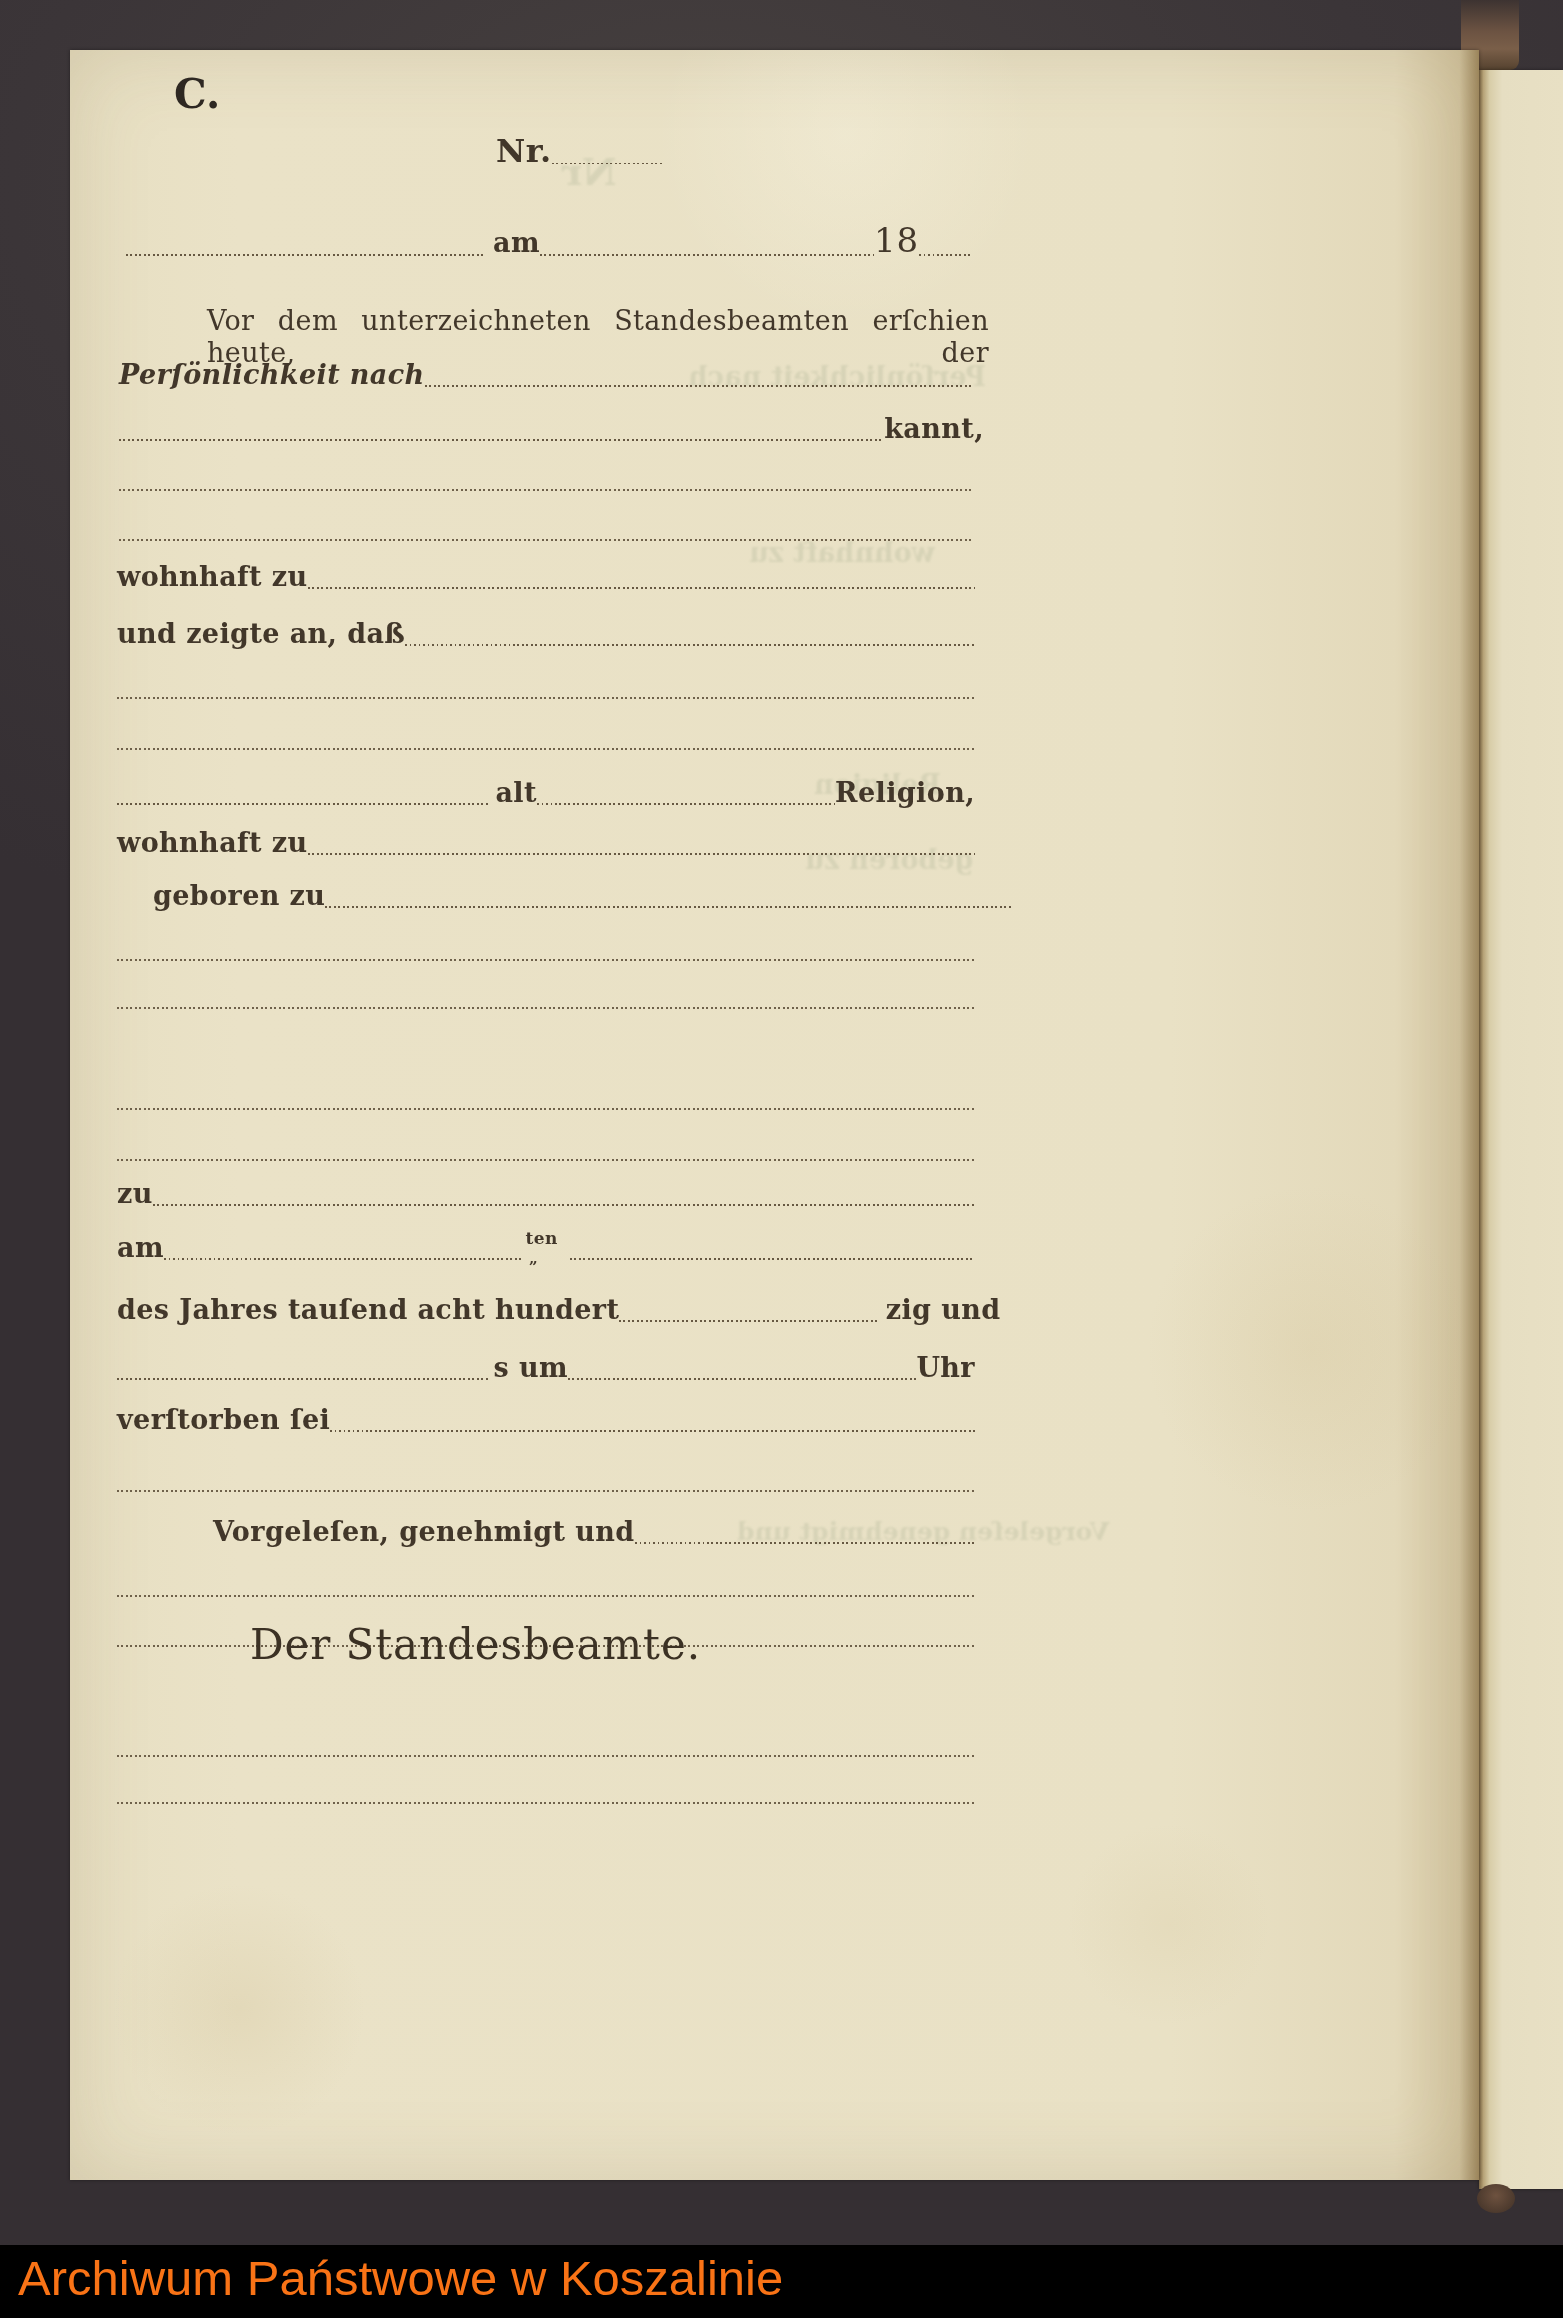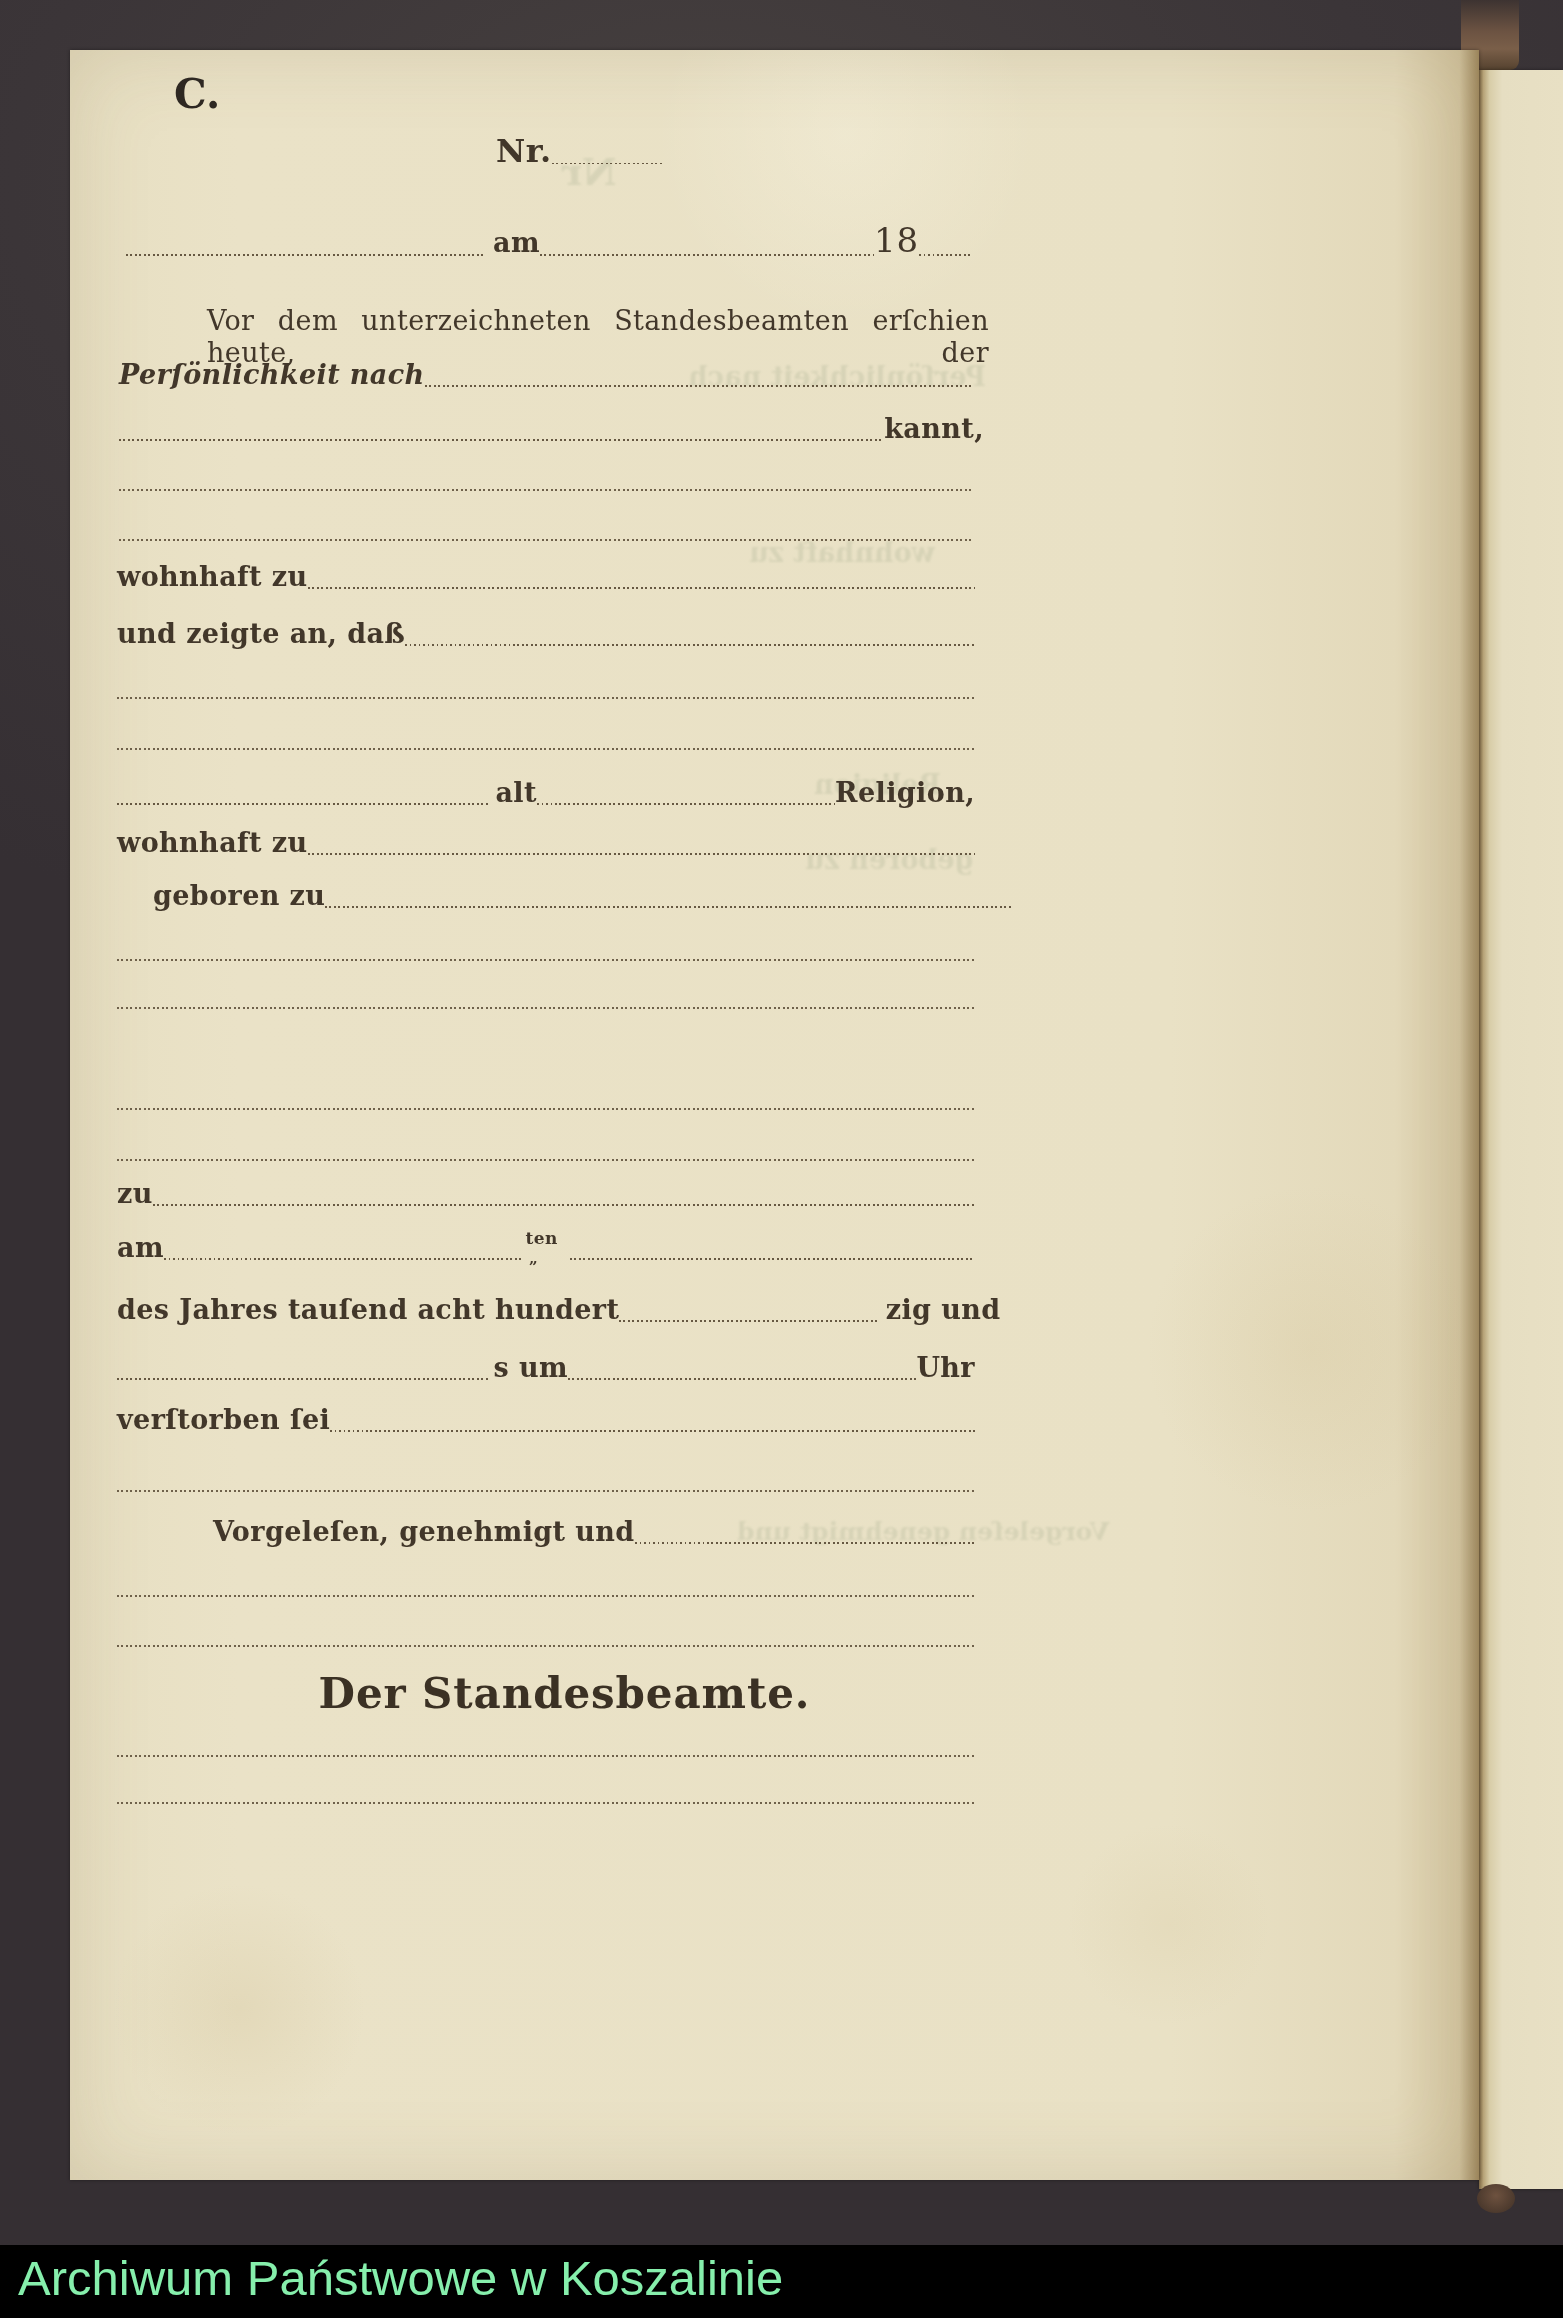--- a/index.html
+++ b/index.html
@@ -20,41 +20,41 @@
     background:linear-gradient(90deg,#7e6844 0px,#b7a378 4.5px,#d8cda8 10.8px,#e6dec2 23.4px,#e8e0c4 100%);
     box-shadow:0 0 3.6px rgba(0,0,0,.4);}
   .binding-top{position:absolute;left:1461px;top:0;width:58px;height:70px;
     background:linear-gradient(180deg,#3d3331 0%,#6c5342 45%,#7a5f49 70%,#55422f 100%);
     border-radius:0 0 9px 9px;}
   .binding-bottom{position:absolute;left:1477px;top:2184px;width:38px;height:29px;
     background:radial-gradient(ellipse at 50% 40%, #6e523f 0%, #4a382c 75%, transparent 100%);
     border-radius:50%;}
   
   .black-band{position:absolute;left:0;top:2245px;width:1564px;height:74px;background:#000;}
-  .band-label{position:absolute;left:18px;top:5.4px;color:#86efac;
+  .band-label{position:absolute;left:18px;top:5.4px;color:#f97316;
     font-family:"Liberation Sans", sans-serif;font-size:49px;font-weight:400;letter-spacing:0;white-space:nowrap;}
   
   .row{position:absolute;display:flex;align-items:baseline;
     color:#42372a;font-size:27px;font-weight:700;letter-spacing:0.4px;white-space:nowrap;line-height:1;}
   .lbl{flex:0 0 auto;}
   .dots{display:inline-block;height:1.8px;align-self:flex-end;margin-bottom:0.9px;flex:0 0 auto;
     background:repeating-linear-gradient(90deg, rgba(84,69,48,.88) 0 1.8px, rgba(84,69,48,0) 1.8px 4.5px);}
   .dots.fill{flex:1 1 auto;}
   .gap{display:inline-block;width:9px;height:0.9px;flex:0 0 auto;}
   .rule{position:absolute;height:1.8px;
     background:repeating-linear-gradient(90deg, rgba(84,69,48,.82) 0 1.8px, rgba(84,69,48,0) 1.8px 4.5px);}
   .corner-letter{position:absolute;left:104px;top:20px;font-size:41px;font-weight:700;color:#2e2822;
     font-family:"DejaVu Serif", serif;}
   .nr-row{left:426px;top:85px;font-size:32px;}
   .nr-row .dots{margin-bottom:2.7px;}
   .antiqua{font-family:"DejaVu Serif", serif;font-weight:400;font-size:34px;letter-spacing:0.9px;}
   .intro{position:absolute;left:137px;top:255px;width:782px;color:#42372a;font-size:27px;font-weight:400;
     letter-spacing:0.4px;line-height:1.2;text-align:justify;text-align-last:justify;word-spacing:6.3px;}
-  .center-title{position:absolute;left:180px;top:1619px;width:629px;text-align:center;
-    color:#3b3124;font-size:42px;font-weight:700;letter-spacing:0.9px;}
+  .center-title{position:absolute;left:180px;top:1570px;width:629px;text-align:left;
+    color:#3b3124;font-size:42px;font-weight:400;letter-spacing:0.9px;}
   .sup{position:relative;top:-13.5px;font-size:17px;font-weight:700;}
   .sup .ditto{position:absolute;left:3.6px;top:21.6px;font-size:15.3px;}
   .ghost{position:absolute;color:#97a283;opacity:.22;filter:blur(1.1px);
     transform:scaleX(-1);font-weight:700;white-space:nowrap;}
 </style>
 </head>
 <body>
 
 <div class="stage">
 

